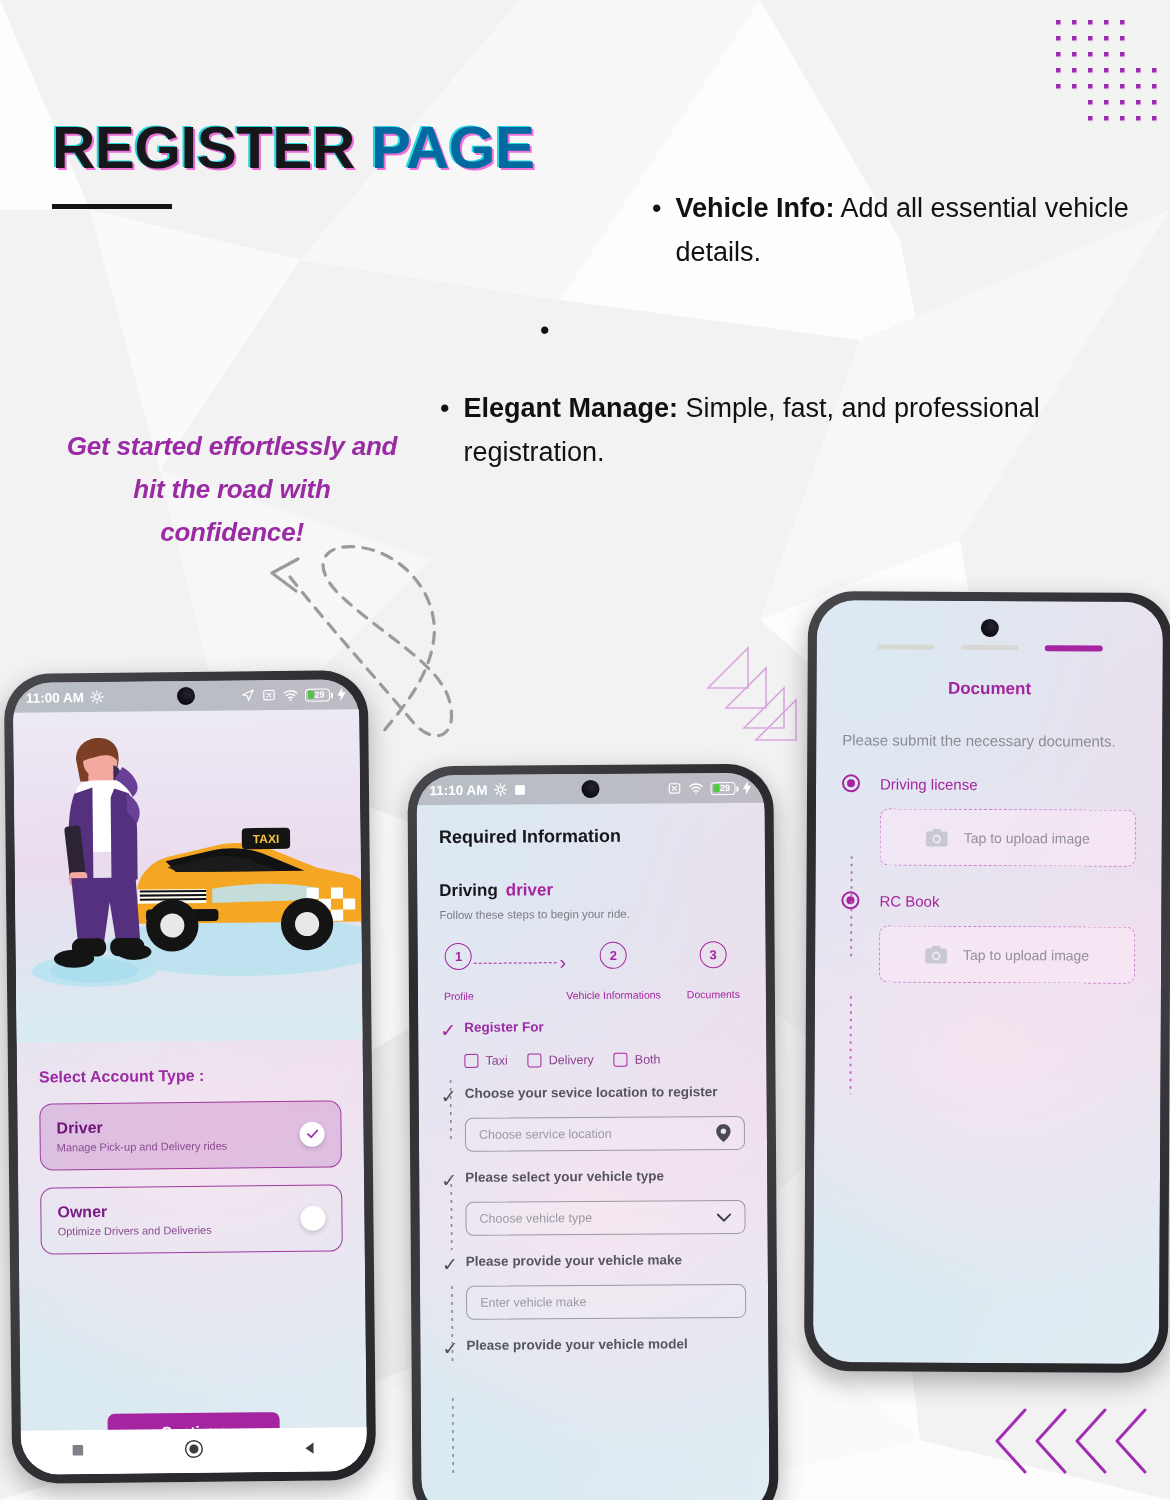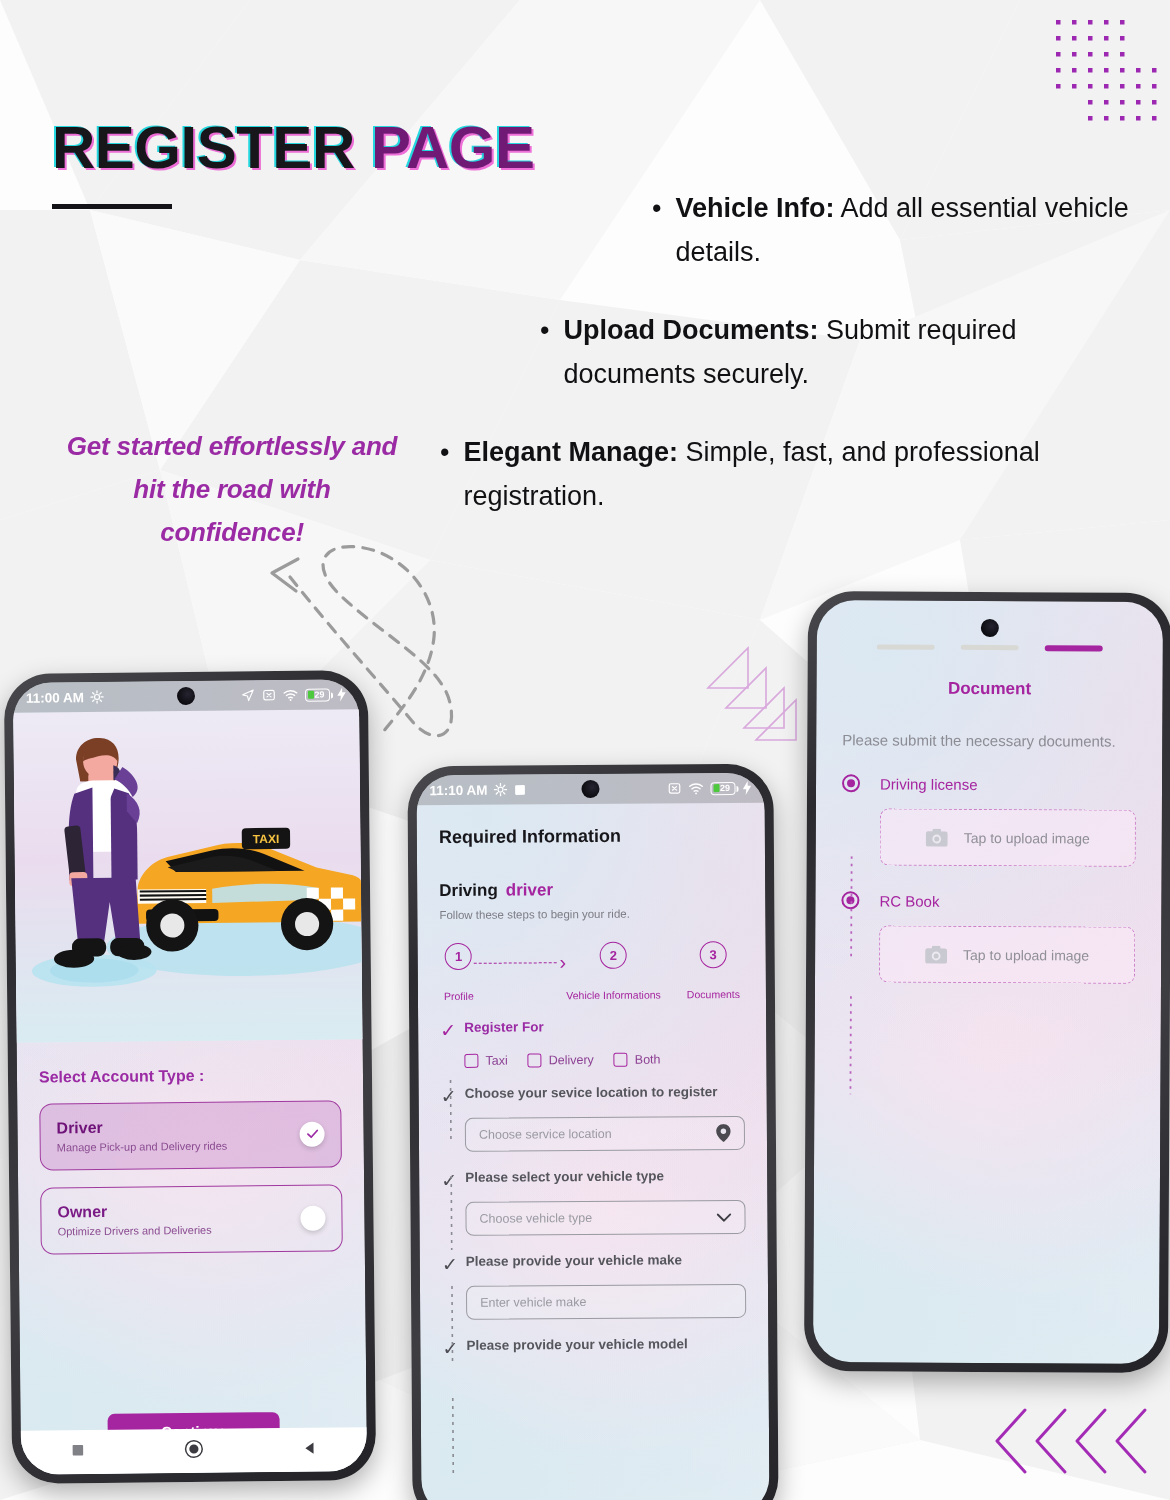--- a/index.html
+++ b/index.html
@@ -27,21 +27,21 @@
   .dash-arrow { position:absolute; left:262px; top:525px; z-index:3; }
 
   
   .title-wrap { position:absolute; left:52px; top:118px; z-index:5; }
   .title {
     font-size:60px; font-weight:bold; letter-spacing:-0.5px;
     line-height:1; white-space:nowrap;
     text-shadow:-2px -1px 0 rgba(0,210,220,.85), 2px 2px 0 rgba(230,0,190,.55);
   }
   .title .t-dark { color:#17161a; }
-  .title .t-purple { color:#701a75; }
+  .title .t-purple { color:#0369a1; }
   .title-rule {
     margin-top:26px; width:120px; height:5px; background:#141317;
   }
 
   
   .tagline {
     position:absolute; left:62px; top:425px; width:340px; z-index:5;
     text-align:center; color:#9b2ba4;
     font-size:26px; font-weight:bold; font-style:italic;
     line-height:1.65; letter-spacing:-0.2px;
@@ -320,21 +320,20 @@
 
 <div class="tagline">Get started effortlessly and hit the road with confidence!</div>
 
 <div class="bullets">
   <div class="bullet b1">
     <span class="dot">•</span>
     <span class="txt"><b>Vehicle Info:</b><span> Add all essential vehicle details.</span></span>
   </div>
   <div class="bullet b2">
     <span class="dot">•</span>
-    <span class="txt"><b>Upload Documents:</b><span> Submit required documents securely.</span></span>
   </div>
   <div class="bullet b3">
     <span class="dot">•</span>
     <span class="txt"><b>Elegant Manage:</b><span> Simple, fast, and professional registration.</span></span>
   </div>
 </div>
 
 <div class="phone" id="phone1">
   <div class="body">
     <div class="screen">

